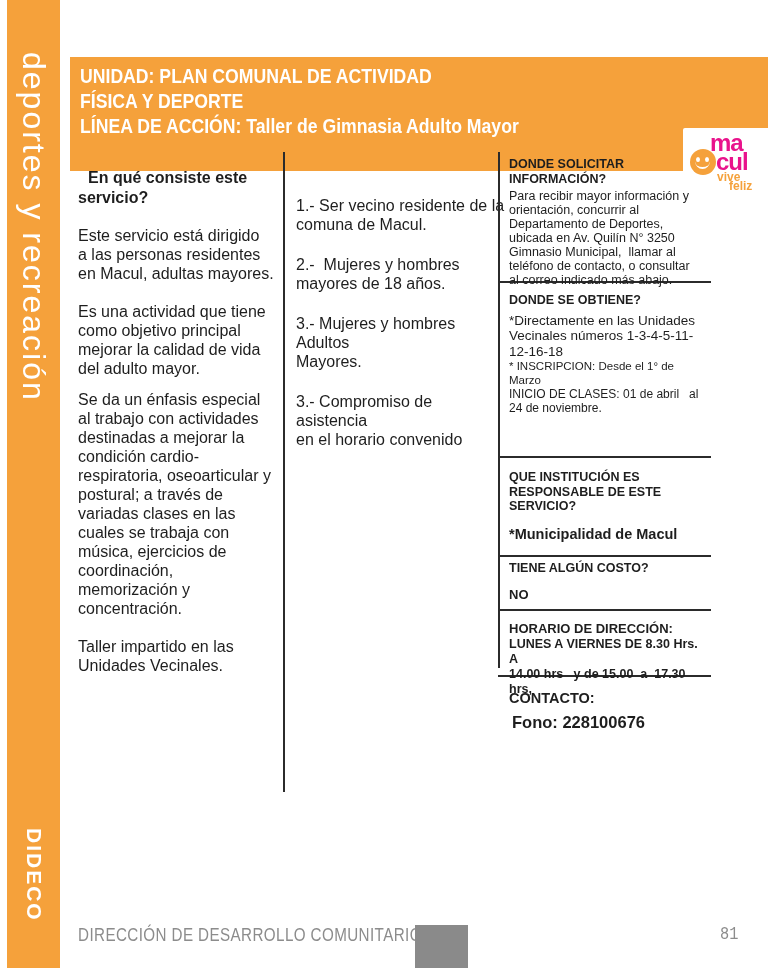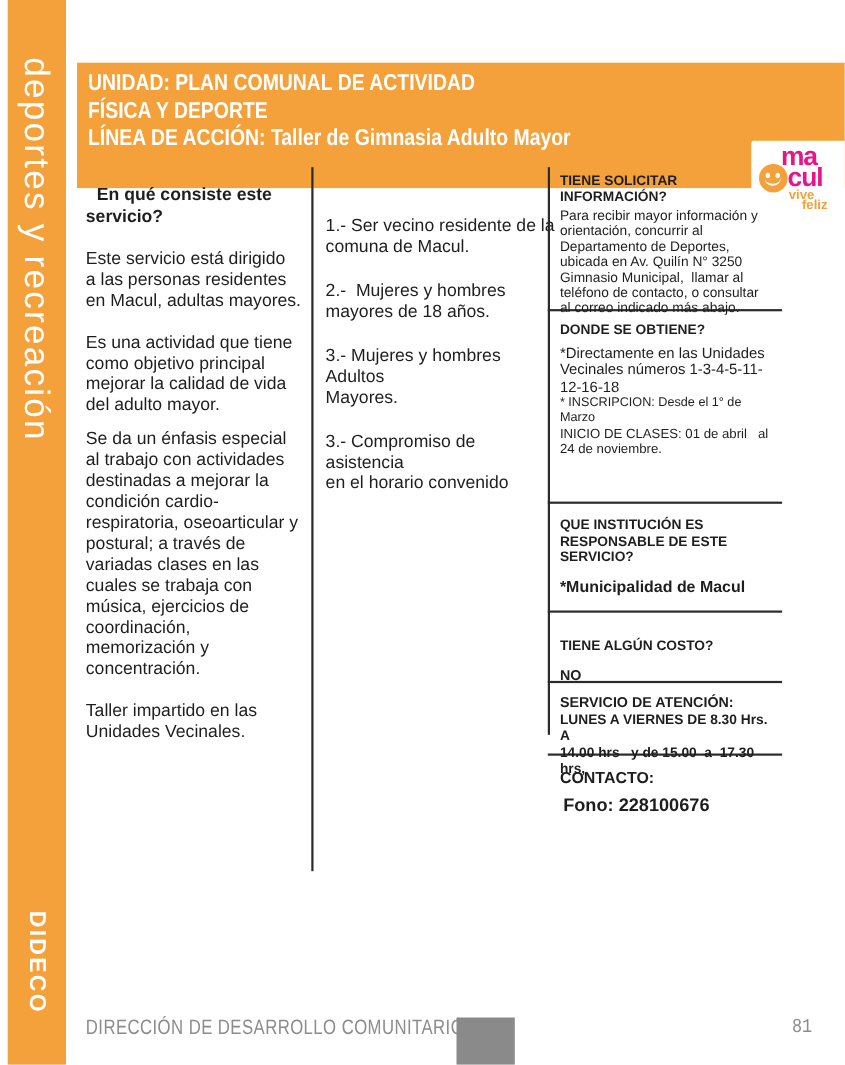--- a/index.html
+++ b/index.html
@@ -62,21 +62,21 @@
   .sec.last{border-bottom:none;}
   .sec-heading{font-weight:bold;font-size:12.5px;line-height:14.5px;}
   .s1{height:131px;padding-top:5px;}
   .s1 .sec-body{font-size:12.5px;line-height:14px;margin-top:3px;}
   .s2{height:175px;padding-top:10px;}
   .s2 .b-a{font-size:13.5px;line-height:15.5px;margin-top:5px;}
   .s2 .b-b{font-size:11.5px;line-height:13.5px;margin-top:1px;}
   .s2 .b-c{font-size:12px;line-height:14px;}
   .s3{height:99px;padding-top:12px;}
   .s3 .sec-body{font-weight:bold;font-size:14.5px;margin-top:12px;}
-  .s4{height:64px;padding-top:23px;}
+  .s4{height:54px;padding-top:4px;}
   .s4 .sec-body{font-weight:bold;font-size:13px;margin-top:11px;}
   .s5{height:66px;padding-top:11px;}
   .s5 .sec-body{font-weight:bold;font-size:12.5px;line-height:15px;}
   .s5 .sec-heading{font-size:13px;}
   .s6{padding-top:14px;}
   .s6 .sec-heading{font-size:14.5px;}
   .s6 .sec-body{font-weight:bold;font-size:16.5px;margin-top:7px;padding-left:3px;}
 
   
   .footer-text{position:absolute;left:78px;top:924px;color:var(--gray);font-size:19px;font-weight:400;letter-spacing:0.5px;}
@@ -147,21 +147,21 @@
 mayores de 18 años.</p>
   <p class="pre">3.- Mujeres y hombres Adultos
 Mayores.</p>
   <p class="pre">3.- Compromiso de asistencia
 en el horario convenido</p>
 </div>
 
 <div class="col3">
   <div class="v-border"></div>
   <div class="sec s1">
-    <div class="sec-heading pre">TIENE SOLICITAR
+    <div class="sec-heading pre">DONDE SOLICITAR
 INFORMACIÓN?</div>
     <div class="sec-body pre">Para recibir mayor información y
 orientación, concurrir al
 Departamento de Deportes,
 ubicada en Av. Quilín N° 3250
 Gimnasio Municipal,  llamar al
 teléfono de contacto, o consultar
 al correo indicado más abajo.</div>
   </div>
   <div class="sec s2">
@@ -178,21 +178,21 @@
     <div class="sec-heading pre">QUE INSTITUCIÓN ES
 RESPONSABLE DE ESTE
 SERVICIO?</div>
     <div class="sec-body pre">*Municipalidad de Macul</div>
   </div>
   <div class="sec s4">
     <div class="sec-heading pre">TIENE ALGÚN COSTO?</div>
     <div class="sec-body pre">NO</div>
   </div>
   <div class="sec s5">
-    <div class="sec-heading pre">SERVICIO DE ATENCIÓN:</div>
+    <div class="sec-heading pre">HORARIO DE DIRECCIÓN:</div>
     <div class="sec-body pre">LUNES A VIERNES DE 8.30 Hrs.  A
 14.00 hrs   y de 15.00  a  17.30 hrs,</div>
   </div>
   <div class="sec s6 last">
     <div class="sec-heading pre">CONTACTO:</div>
     <div class="sec-body pre">Fono: 228100676</div>
   </div>
 </div>
 
 <div class="footer-text">

